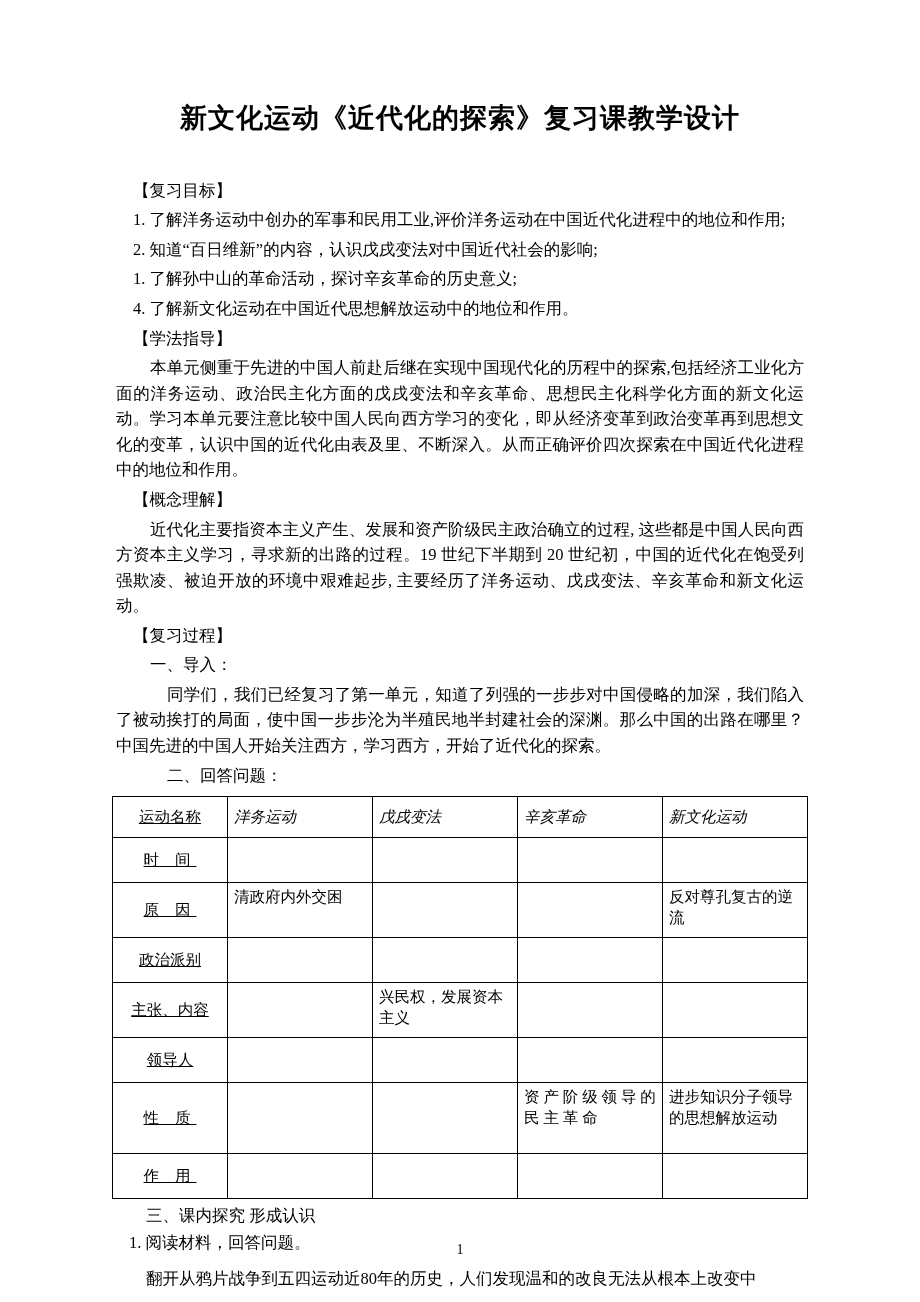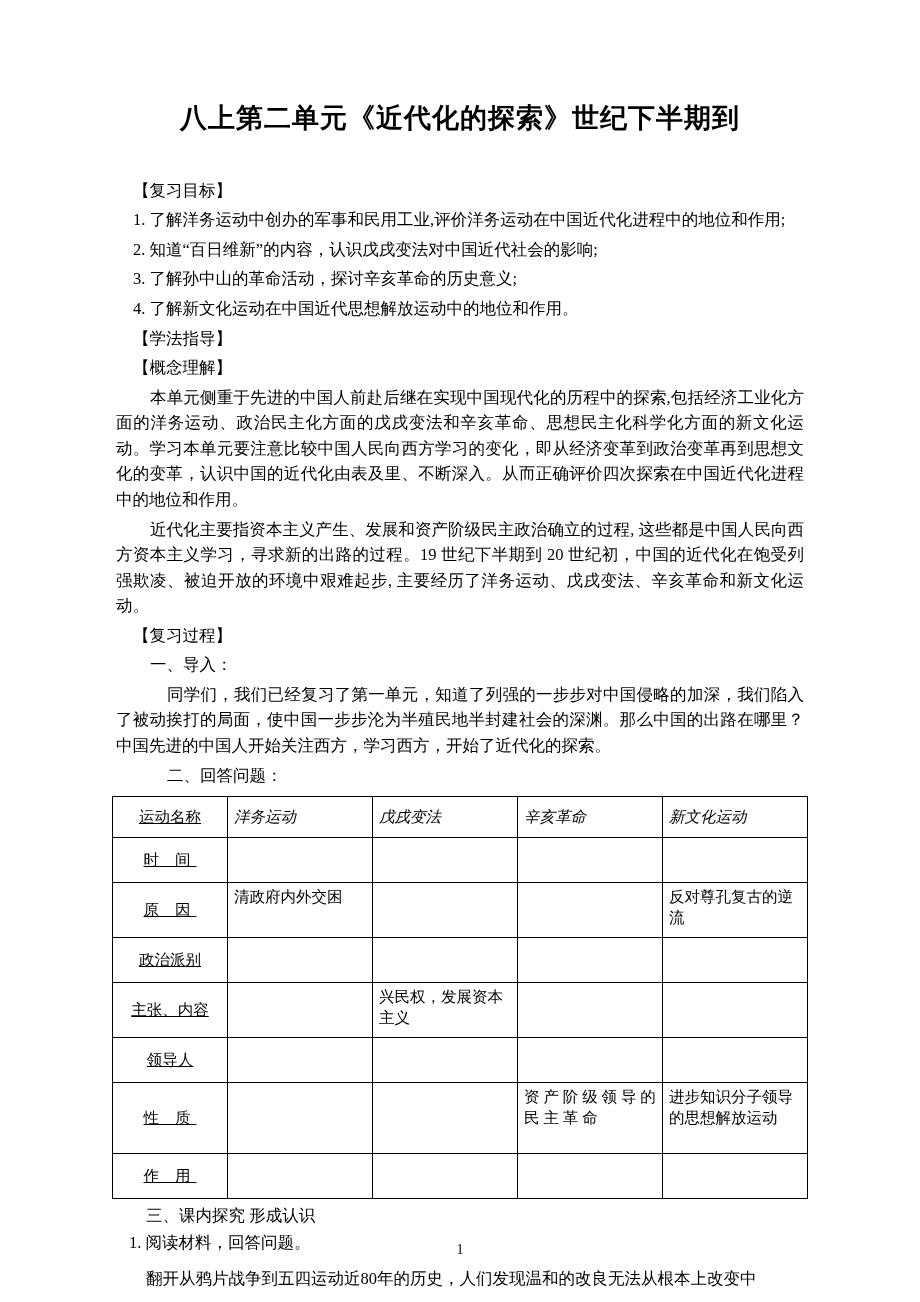--- a/index.html
+++ b/index.html
@@ -92,32 +92,32 @@
     text-align: center;
     font-size: 14px;
   }
   .sp-wide { letter-spacing: 6px; }
 </style>
 </head>
 <body>
 
 <div class="page">
 
-  <h1 class="doc-title">八上第二单元《近代化的探索》世纪下半期到</h1>
+  <h1 class="doc-title">新文化运动《近代化的探索》复习课教学设计</h1>
 
   <p class="para indent1">【复习目标】</p>
   <p class="para indent1">1. 了解洋务运动中创办的军事和民用工业,评价洋务运动在中国近代化进程中的地位和作用;</p>
   <p class="para indent1">2. 知道“百日维新”的内容，认识戊戌变法对中国近代社会的影响;</p>
-  <p class="para indent1">3. 了解孙中山的革命活动，探讨辛亥革命的历史意义;</p>
+  <p class="para indent1">1. 了解孙中山的革命活动，探讨辛亥革命的历史意义;</p>
   <p class="para indent1">4. 了解新文化运动在中国近代思想解放运动中的地位和作用。</p>
 
   <p class="para indent1">【学法指导】</p>
+  <p class="para indent2">本单元侧重于先进的中国人前赴后继在实现中国现代化的历程中的探索,包括经济工业化方面的洋务运动、政治民主化方面的戊戌变法和辛亥革命、思想民主化科学化方面的新文化运动。学习本单元要注意比较中国人民向西方学习的变化，即从经济变革到政治变革再到思想文化的变革，认识中国的近代化由表及里、不断深入。从而正确评价四次探索在中国近代化进程中的地位和作用。</p>
+
   <p class="para indent1">【概念理解】</p>
-
-  <p class="para indent2">本单元侧重于先进的中国人前赴后继在实现中国现代化的历程中的探索,包括经济工业化方面的洋务运动、政治民主化方面的戊戌变法和辛亥革命、思想民主化科学化方面的新文化运动。学习本单元要注意比较中国人民向西方学习的变化，即从经济变革到政治变革再到思想文化的变革，认识中国的近代化由表及里、不断深入。从而正确评价四次探索在中国近代化进程中的地位和作用。</p>
   <p class="para indent2">近代化主要指资本主义产生、发展和资产阶级民主政治确立的过程, 这些都是中国人民向西方资本主义学习，寻求新的出路的过程。19 世纪下半期到 20 世纪初，中国的近代化在饱受列强欺凌、被迫开放的环境中艰难起步, 主要经历了洋务运动、戊戌变法、辛亥革命和新文化运动。</p>
 
   <p class="para indent1">【复习过程】</p>
   <p class="para indent2">一、导入：</p>
   <p class="para indent3">同学们，我们已经复习了第一单元，知道了列强的一步步对中国侵略的加深，我们陷入了被动挨打的局面，使中国一步步沦为半殖民地半封建社会的深渊。那么中国的出路在哪里？中国先进的中国人开始关注西方，学习西方，开始了近代化的探索。</p>
   <p class="para indent3">二、回答问题：</p>
 
   <table class="kb">
     <tbody>
       <tr class="r-h1">

